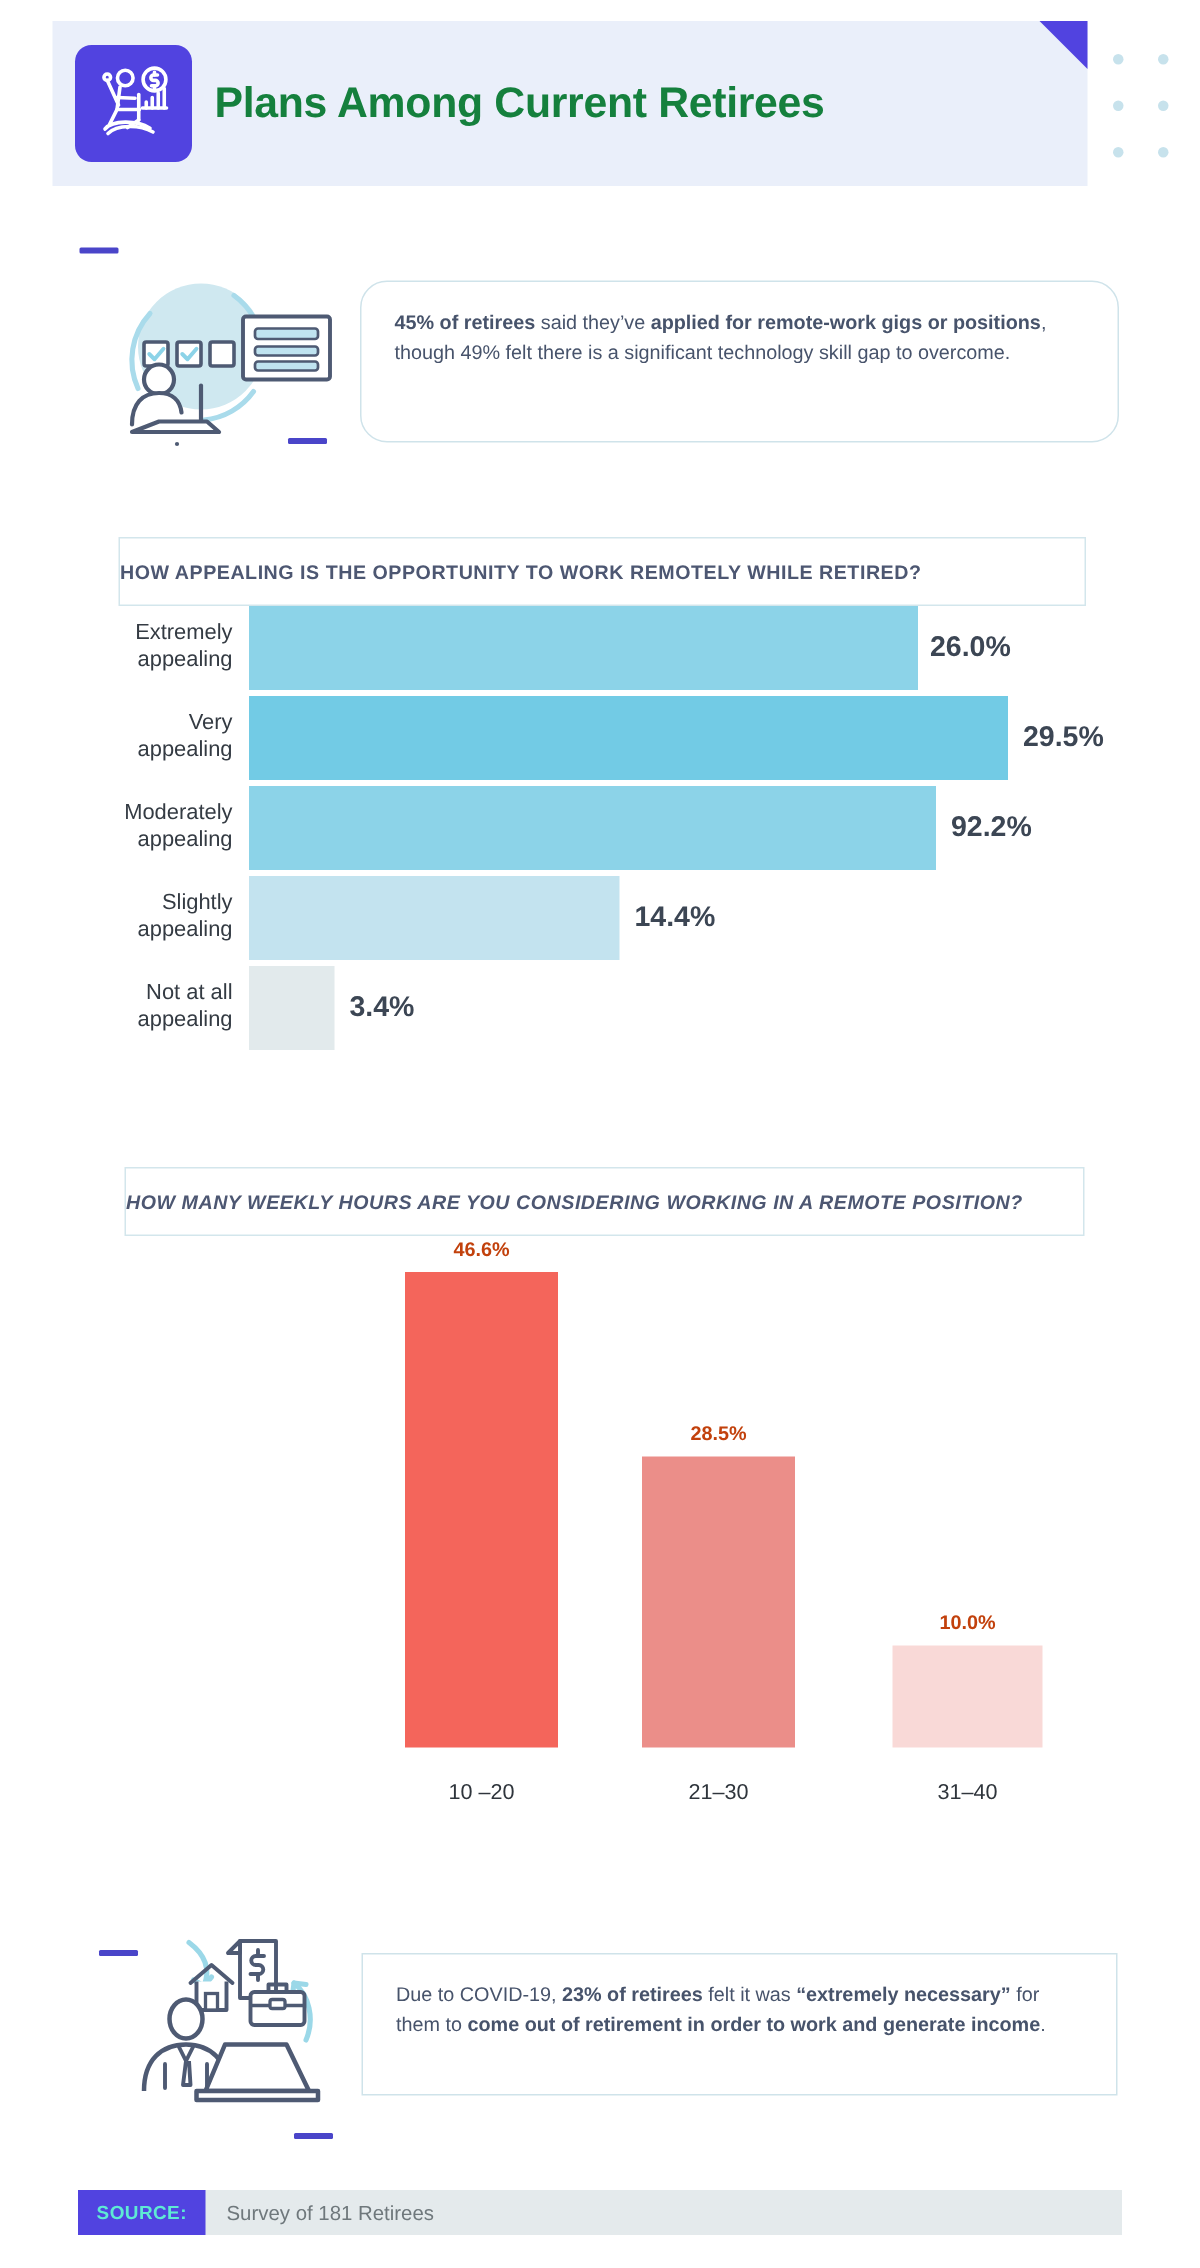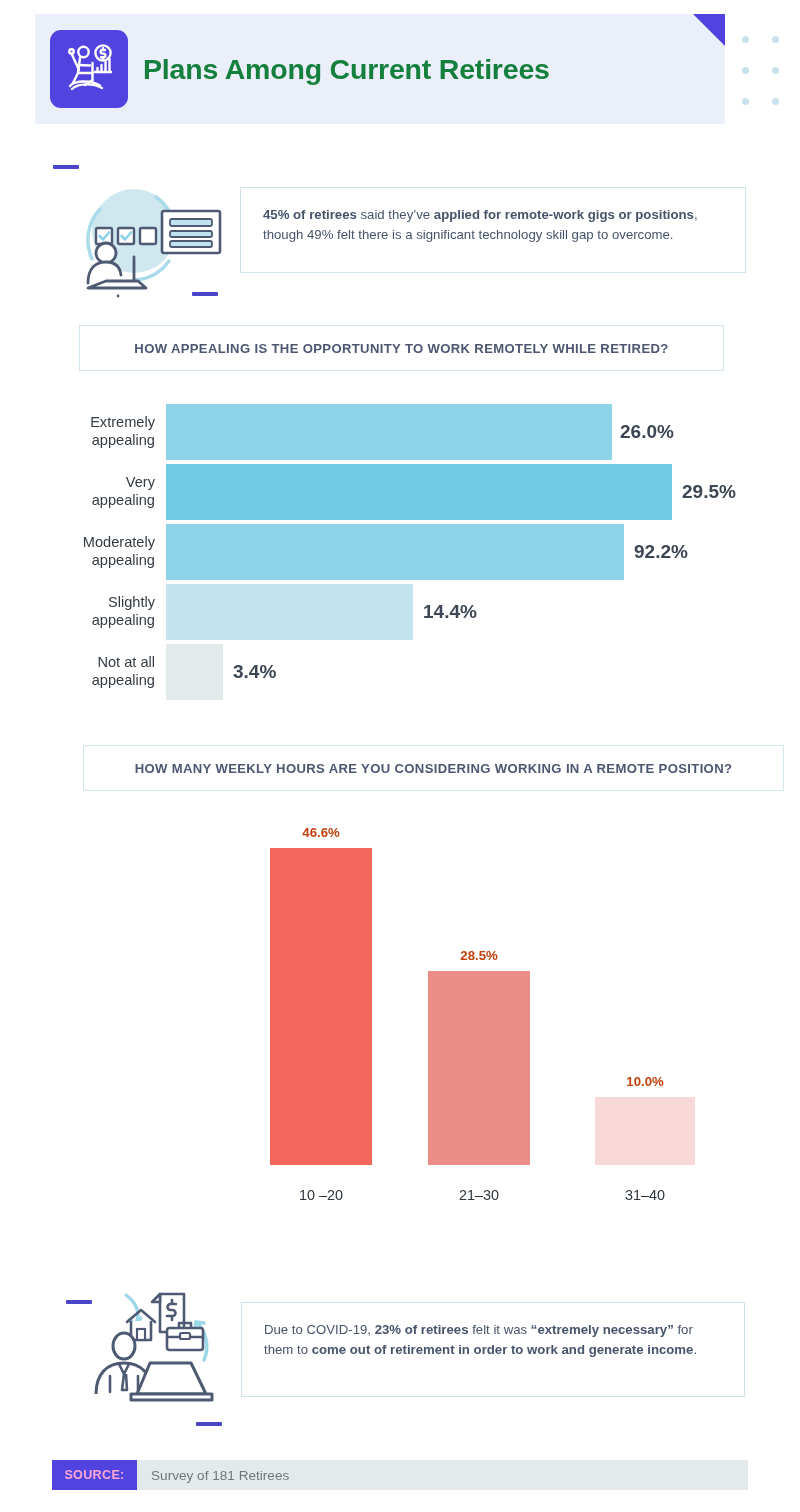--- a/index.html
+++ b/index.html
@@ -58,23 +58,24 @@
     color: #47536b;
     line-height: 1.48;
   }
   .callout .inner { padding: 17px 20px 17px 22px; font-size: 13.2px; }
 
   
   .qbar {
     position: absolute;
     border: 1px solid #d3e6ec;
     background: #fff;
-    display: flex; align-items: center; justify-content: center;
+    display: flex; align-items: center; 
     color: #4d5772; font-weight: bold;
     letter-spacing: 0.35px;
+    margin-top: 33px;
   }
 
   
   .hchart { position: absolute; left: 0; top: 400px; width: 800px; height: 300px; padding-left: 34px; }
   .hrow { position: absolute; left: 0; width: 800px; height: 56px; }
   .hrow .lab {
     position: absolute; left: 0; top: 0; width: 155px; height: 56px;
     display: flex; flex-direction: column; align-items: flex-end; justify-content: center;
     text-align: right; font-size: 14.6px; color: #343b43; line-height: 1.22;
   }
@@ -97,21 +98,21 @@
     font-size: 14.4px; color: #2f353c; white-space: nowrap;
   }
 
   
   .source-wrap {
     position: absolute; left: 52px; top: 1460px;
     width: 696px; height: 30px; background: #e4eaec;
     display: flex; align-items: center;
   }
   .source-tag {
-    width: 85px; height: 30px; background: #5143e0; color: #f9a8d4;
+    width: 85px; height: 30px; background: #5143e0; color: #5eead4;
     display: flex; align-items: center; justify-content: center;
     font-size: 12.6px; font-weight: bold; letter-spacing: 0.3px;
   }
   .source-text {
     margin-left: 14px; font-size: 13.6px; color: #6f787c;
   }
 
   .illu { position: absolute; }
 </style>
 </head>
@@ -172,21 +173,21 @@
       <rect x="108" y="56" width="42" height="6" rx="2" fill="#bfe3f0" stroke="#4e5a73" stroke-width="1.8"></rect>
       <rect x="108" y="66" width="42" height="6" rx="2" fill="#bfe3f0" stroke="#4e5a73" stroke-width="1.8"></rect>
       <circle cx="44" cy="78" r="10" fill="#fff" stroke="#4e5a73" stroke-width="2.8"></circle>
       <path d="M26 108 C26 94, 33 87, 44 87 C53 87, 58 92, 59 100" stroke="#4e5a73" stroke-width="2.8" fill="#fff" stroke-linecap="round"></path>
       <path d="M72 82 L72 106" stroke="#4e5a73" stroke-width="2.8" stroke-linecap="round"></path>
       <path d="M44 106 L76 106 L84 113 L26 113 Z" fill="#fff" stroke="#4e5a73" stroke-width="2.8" stroke-linejoin="round"></path>
       <circle cx="56" cy="121" r="1.4" fill="#4e5a73"></circle>
     </svg>
   </div>
 
-  <div class="callout" style="left:240px; top:187px; width:506px; height:86px;">
+  <div class="callout" style="left:240px; top:187px; width:506px; height:108px;border-radius:18px;">
     <div class="inner">
       <span style="font-weight:bold;">45% of retirees</span><span> said they’ve </span><span style="font-weight:bold;">applied for remote-work gigs or positions</span><span>, though 49% felt there is a significant technology skill gap to overcome.</span>
     </div>
   </div>
 
   <div class="qbar" style="left:79px; top:325px; width:645px; height:46px; font-size:13.1px;">
     <span>HOW APPEALING IS THE OPPORTUNITY TO WORK REMOTELY WHILE RETIRED?</span>
   </div>
 
   <div class="hchart">
@@ -230,21 +231,21 @@
     <div class="hrow" style="top:244px;">
       <div class="lab">
         <span>Not at all</span>
         <span>appealing</span>
       </div>
       <div class="bar" style="width:57px; background:#e2eaec;"></div>
       <div class="val" style="left:233px;">3.4%</div>
     </div>
   </div>
 
-  <div class="qbar" style="left:83px; top:745px; width:701px; height:46px; font-size:13.1px;">
+  <div class="qbar" style="left:83px; top:745px; width:640px; height:46px; font-size:13.1px;font-style:italic;">
     <span>HOW MANY WEEKLY HOURS ARE YOU CONSIDERING WORKING IN A REMOTE POSITION?</span>
   </div>
 
   <div class="vchart">
 
 
     <div class="vcol" style="left:270px; width:102px; height:355px;">
       <div class="vval" style="bottom:325px;">46.6%</div>
       <div class="colbar" style="height:317px; background:#f4655b;"></div>
       <div class="vlab">10 –20</div>

